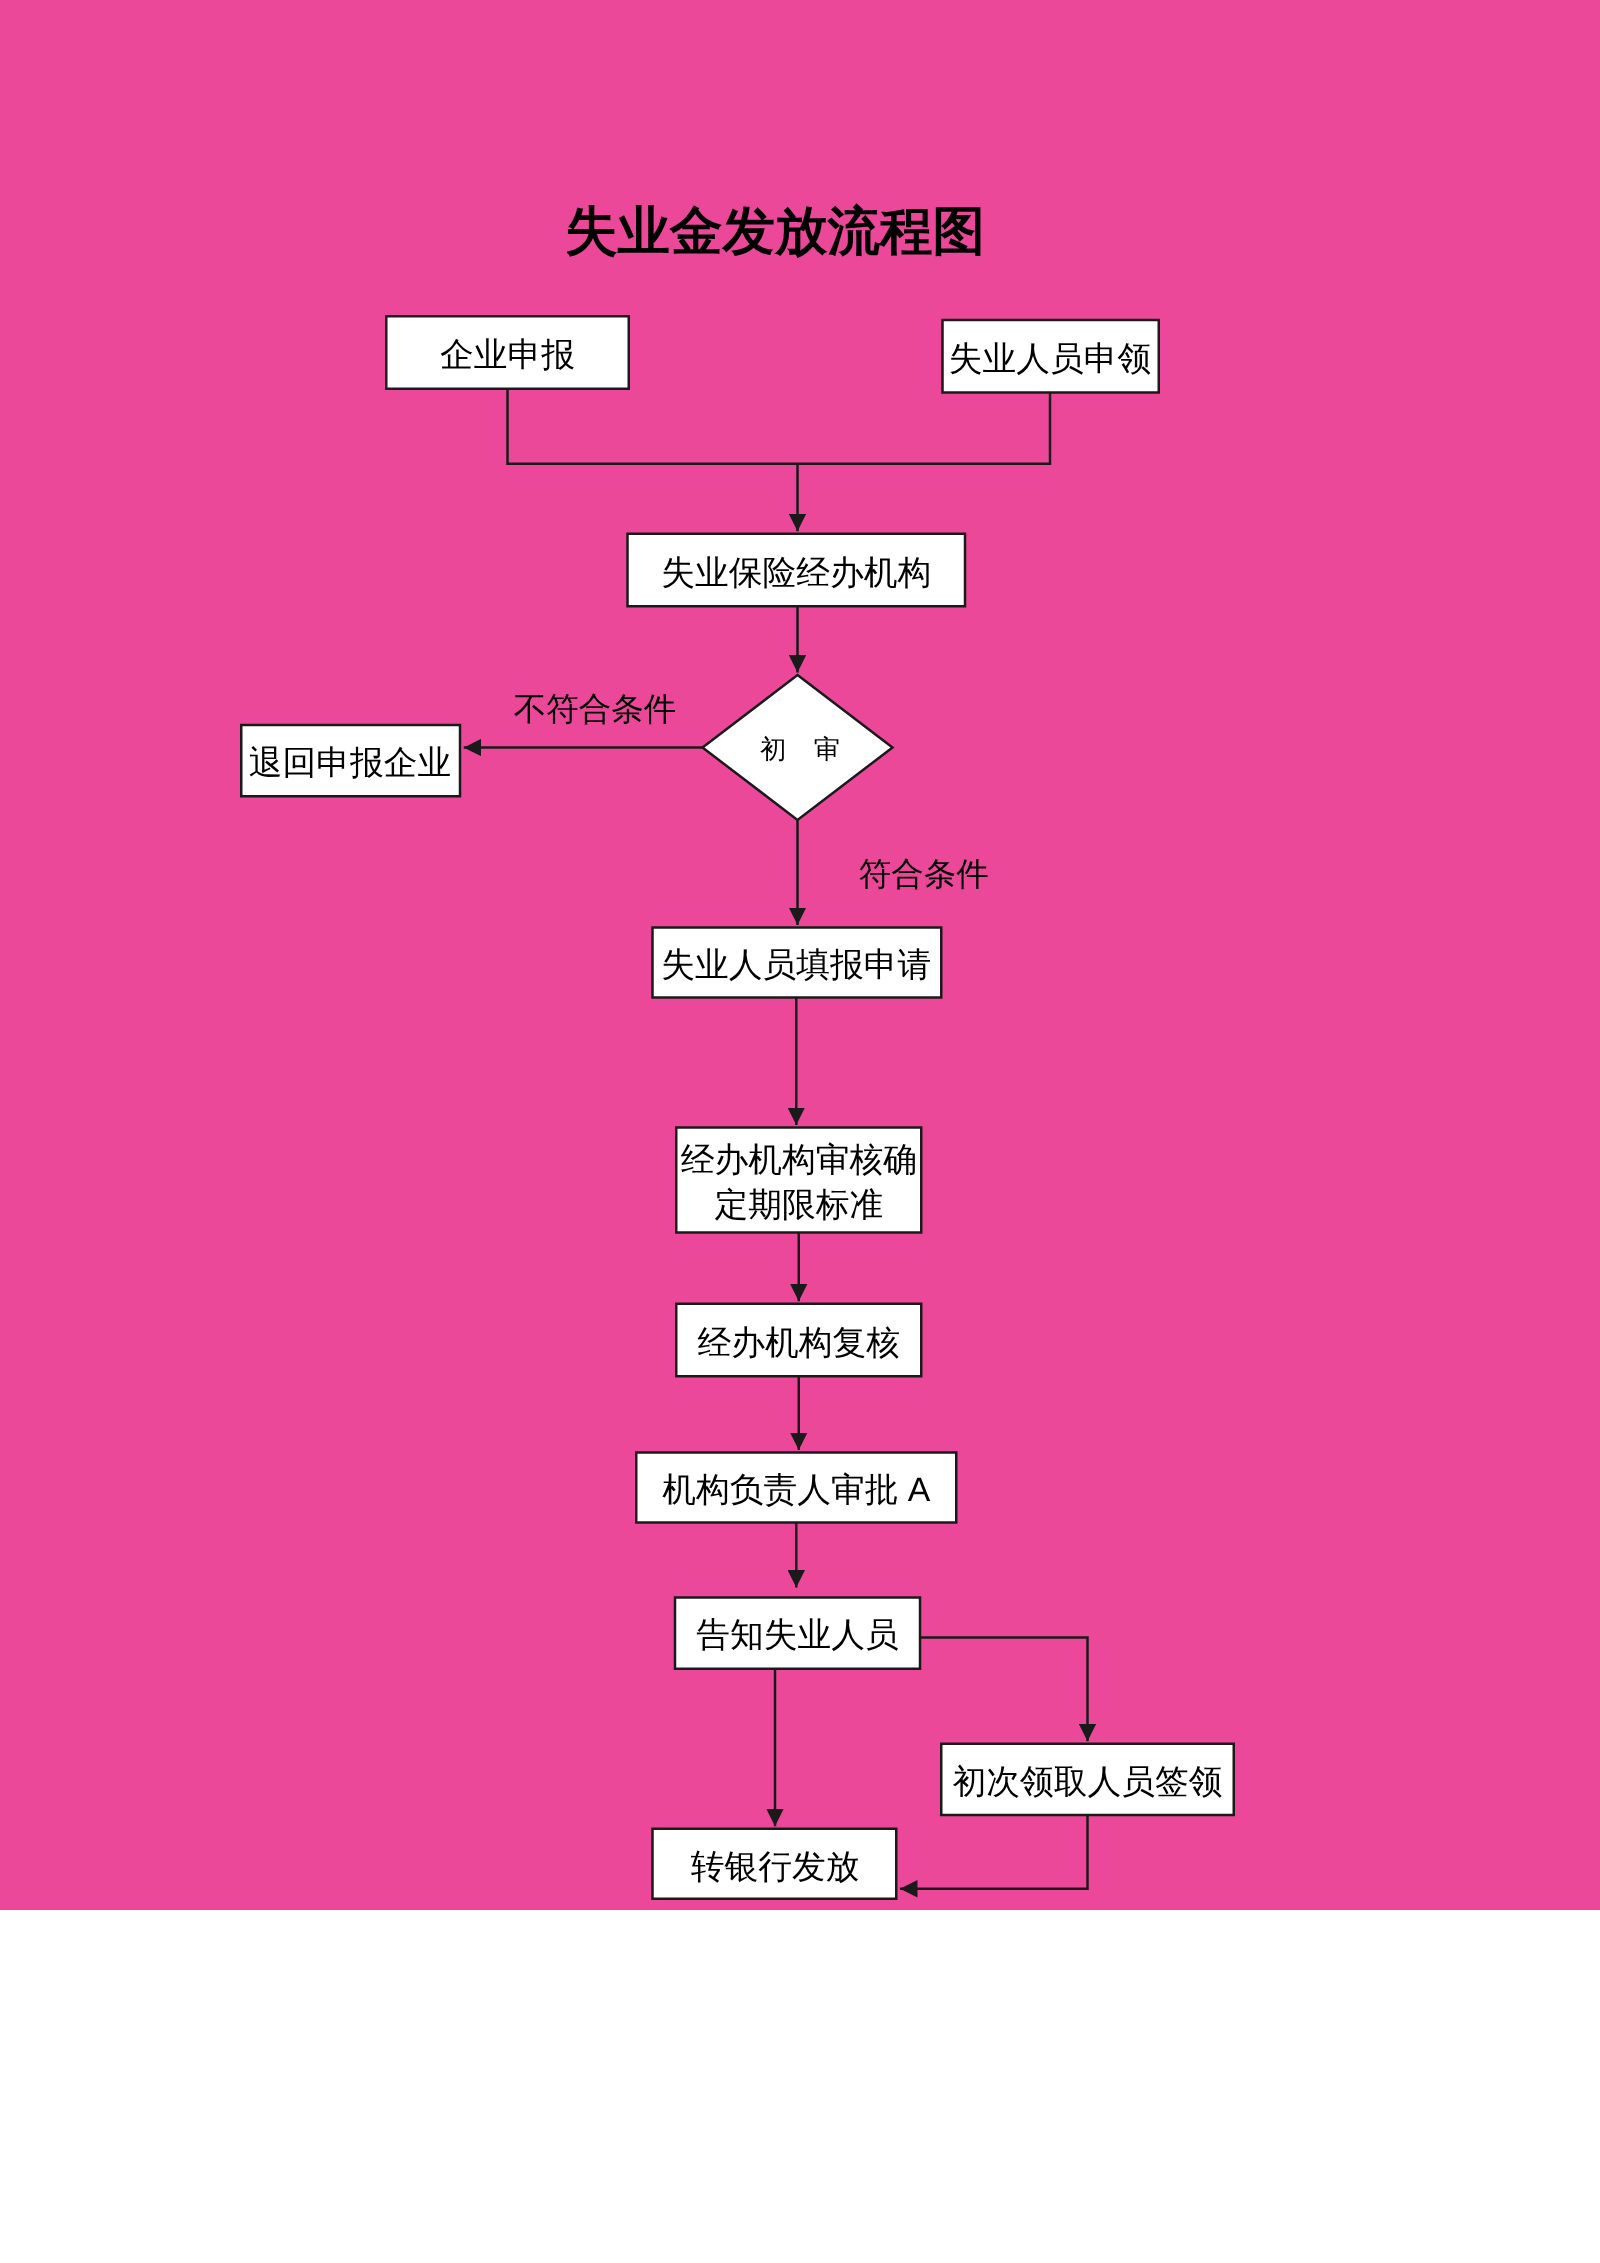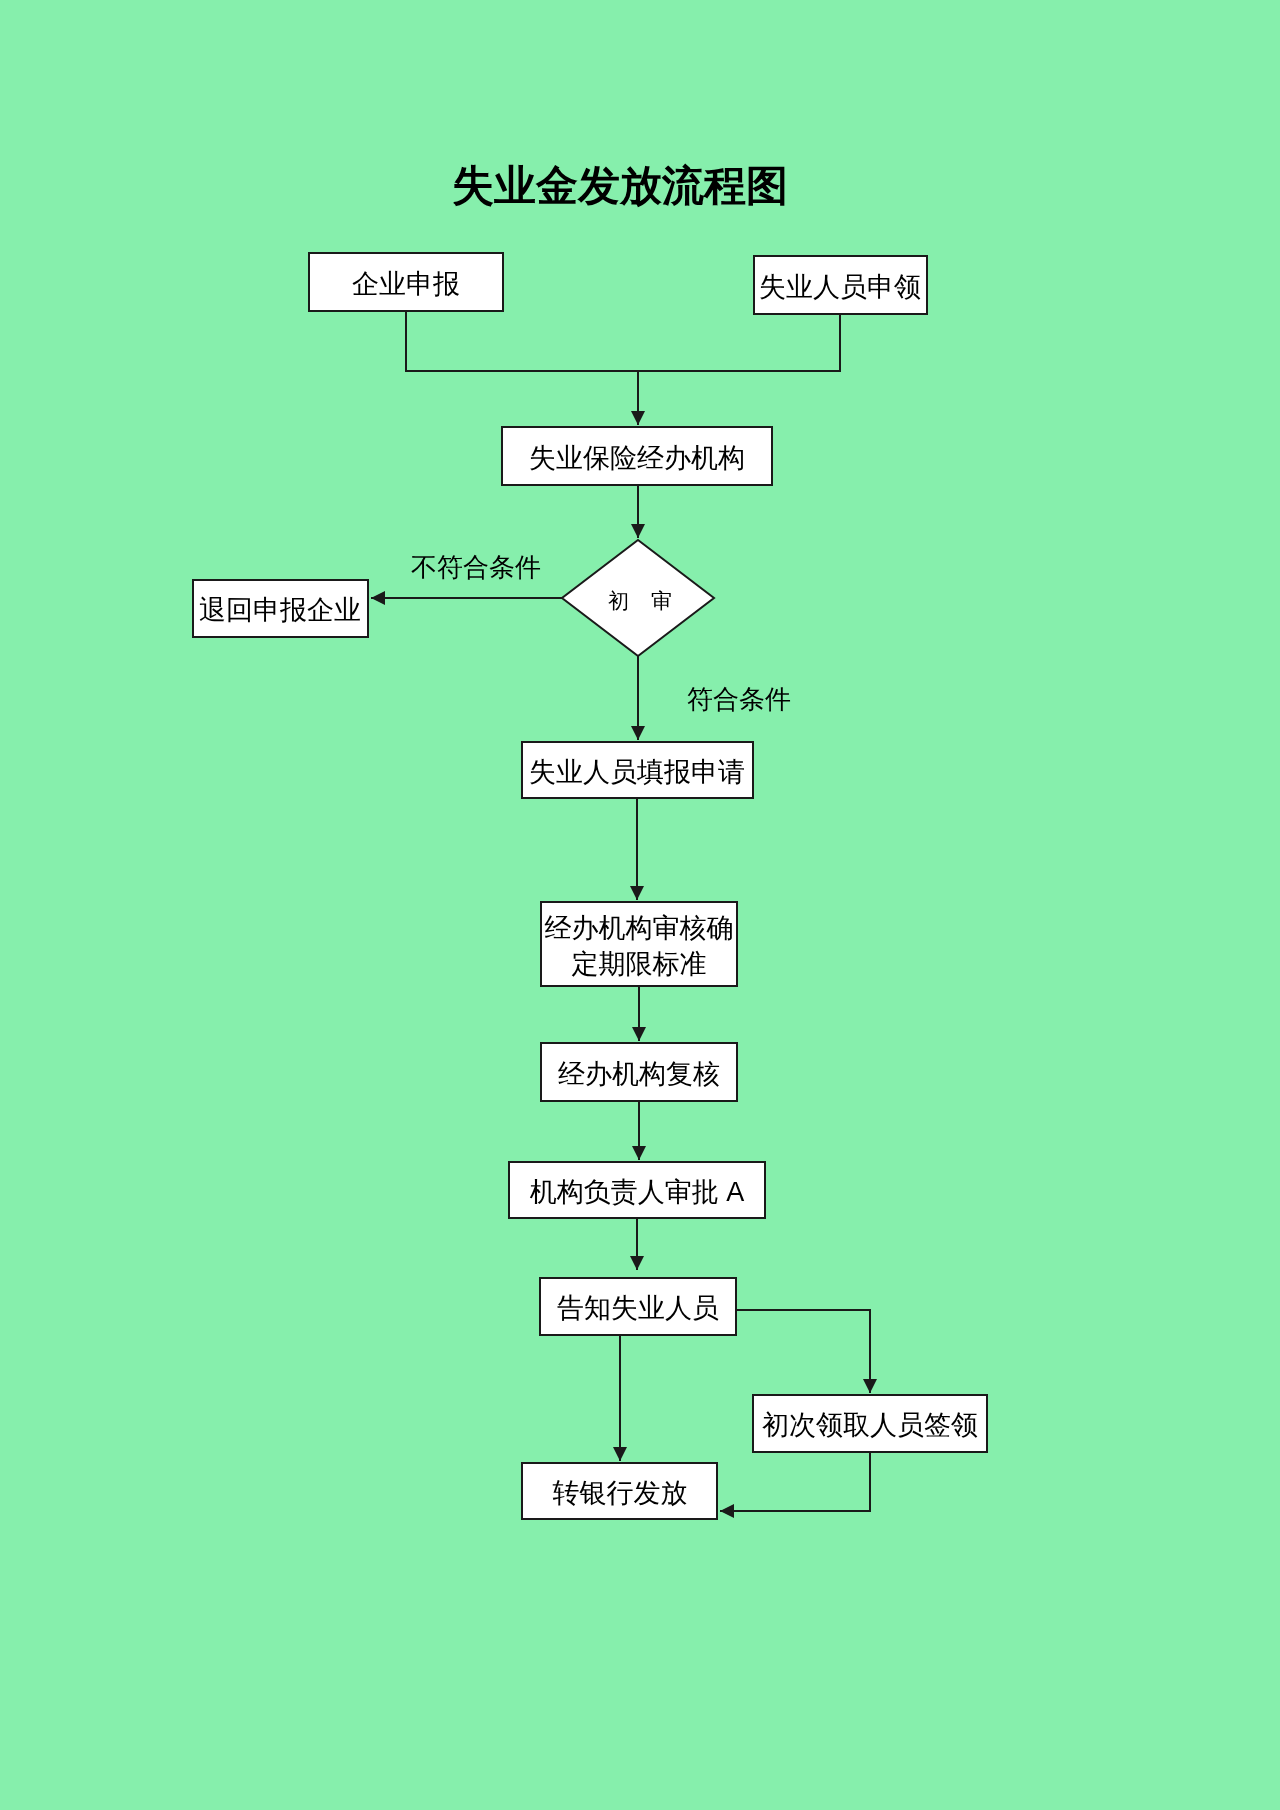--- a/index.html
+++ b/index.html
@@ -3,22 +3,22 @@
 <meta charset="utf-8">
 <style>
   html, body {
     margin: 0;
     padding: 0;
     background: #ffffff;
   }
   .page {
     position: relative;
     width: 1280px;
-    height: 1810px;
-    background: #86efac;
+    height: 1528px;
+    background: #ec4899;
     overflow: hidden;
   }
   svg.flow {
     display: block;
     width: 1280px;
     height: 1810px;
   }
   .doc-title {
     font-family: "Liberation Serif", "DejaVu Serif", serif;
     font-size: 42px;

